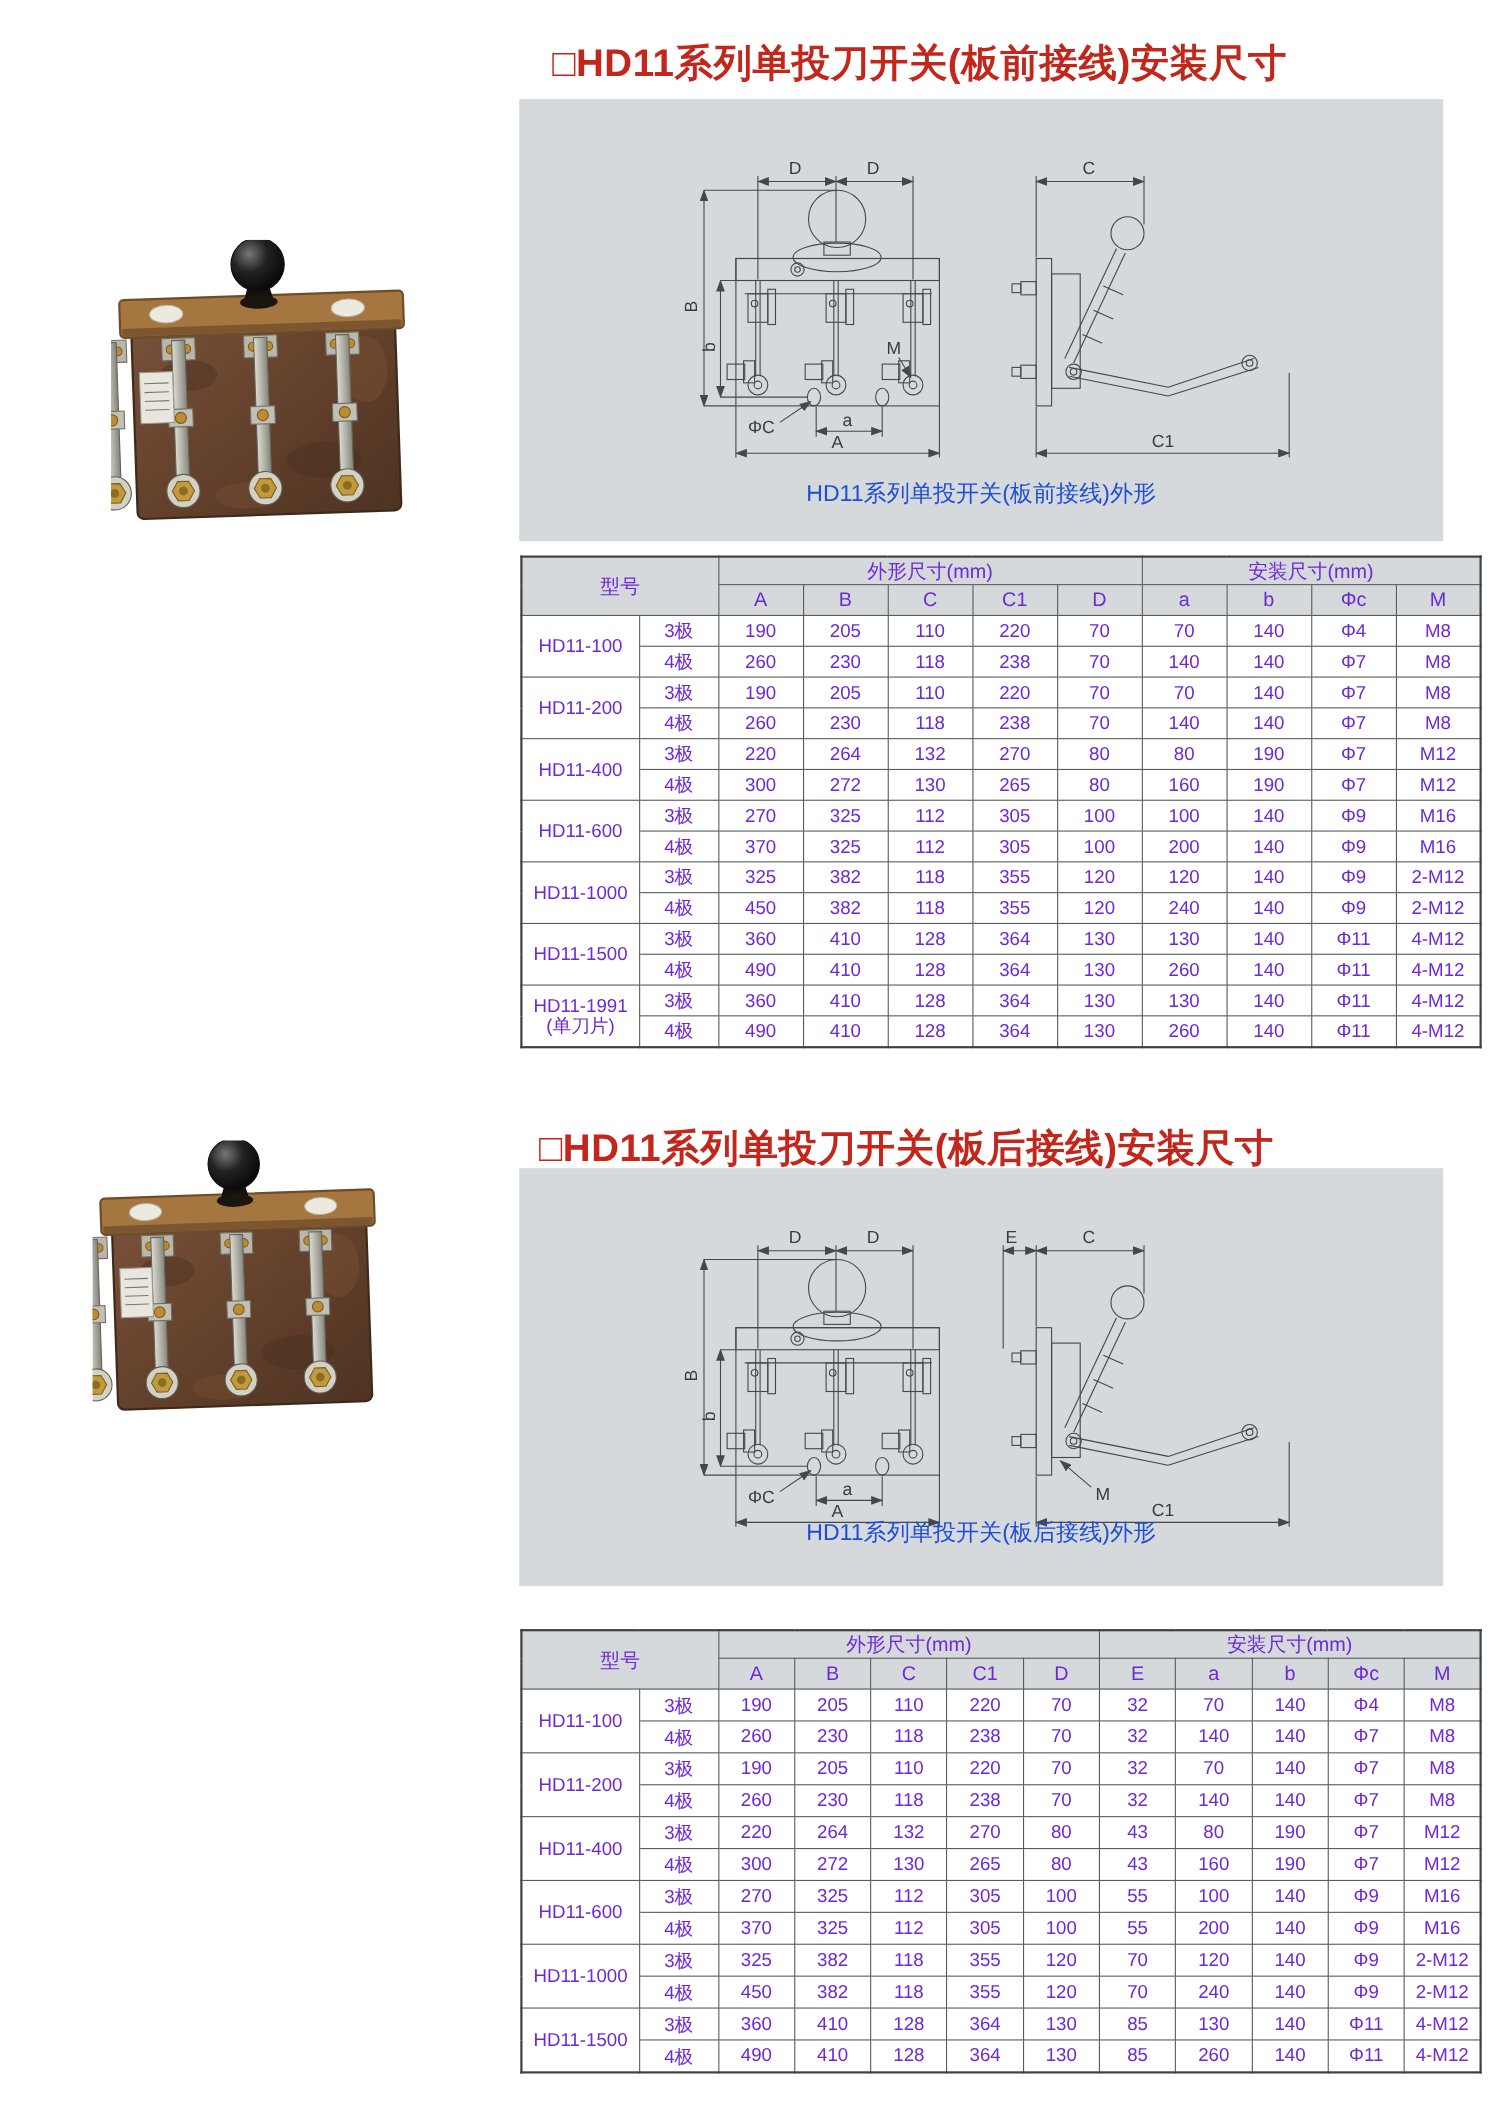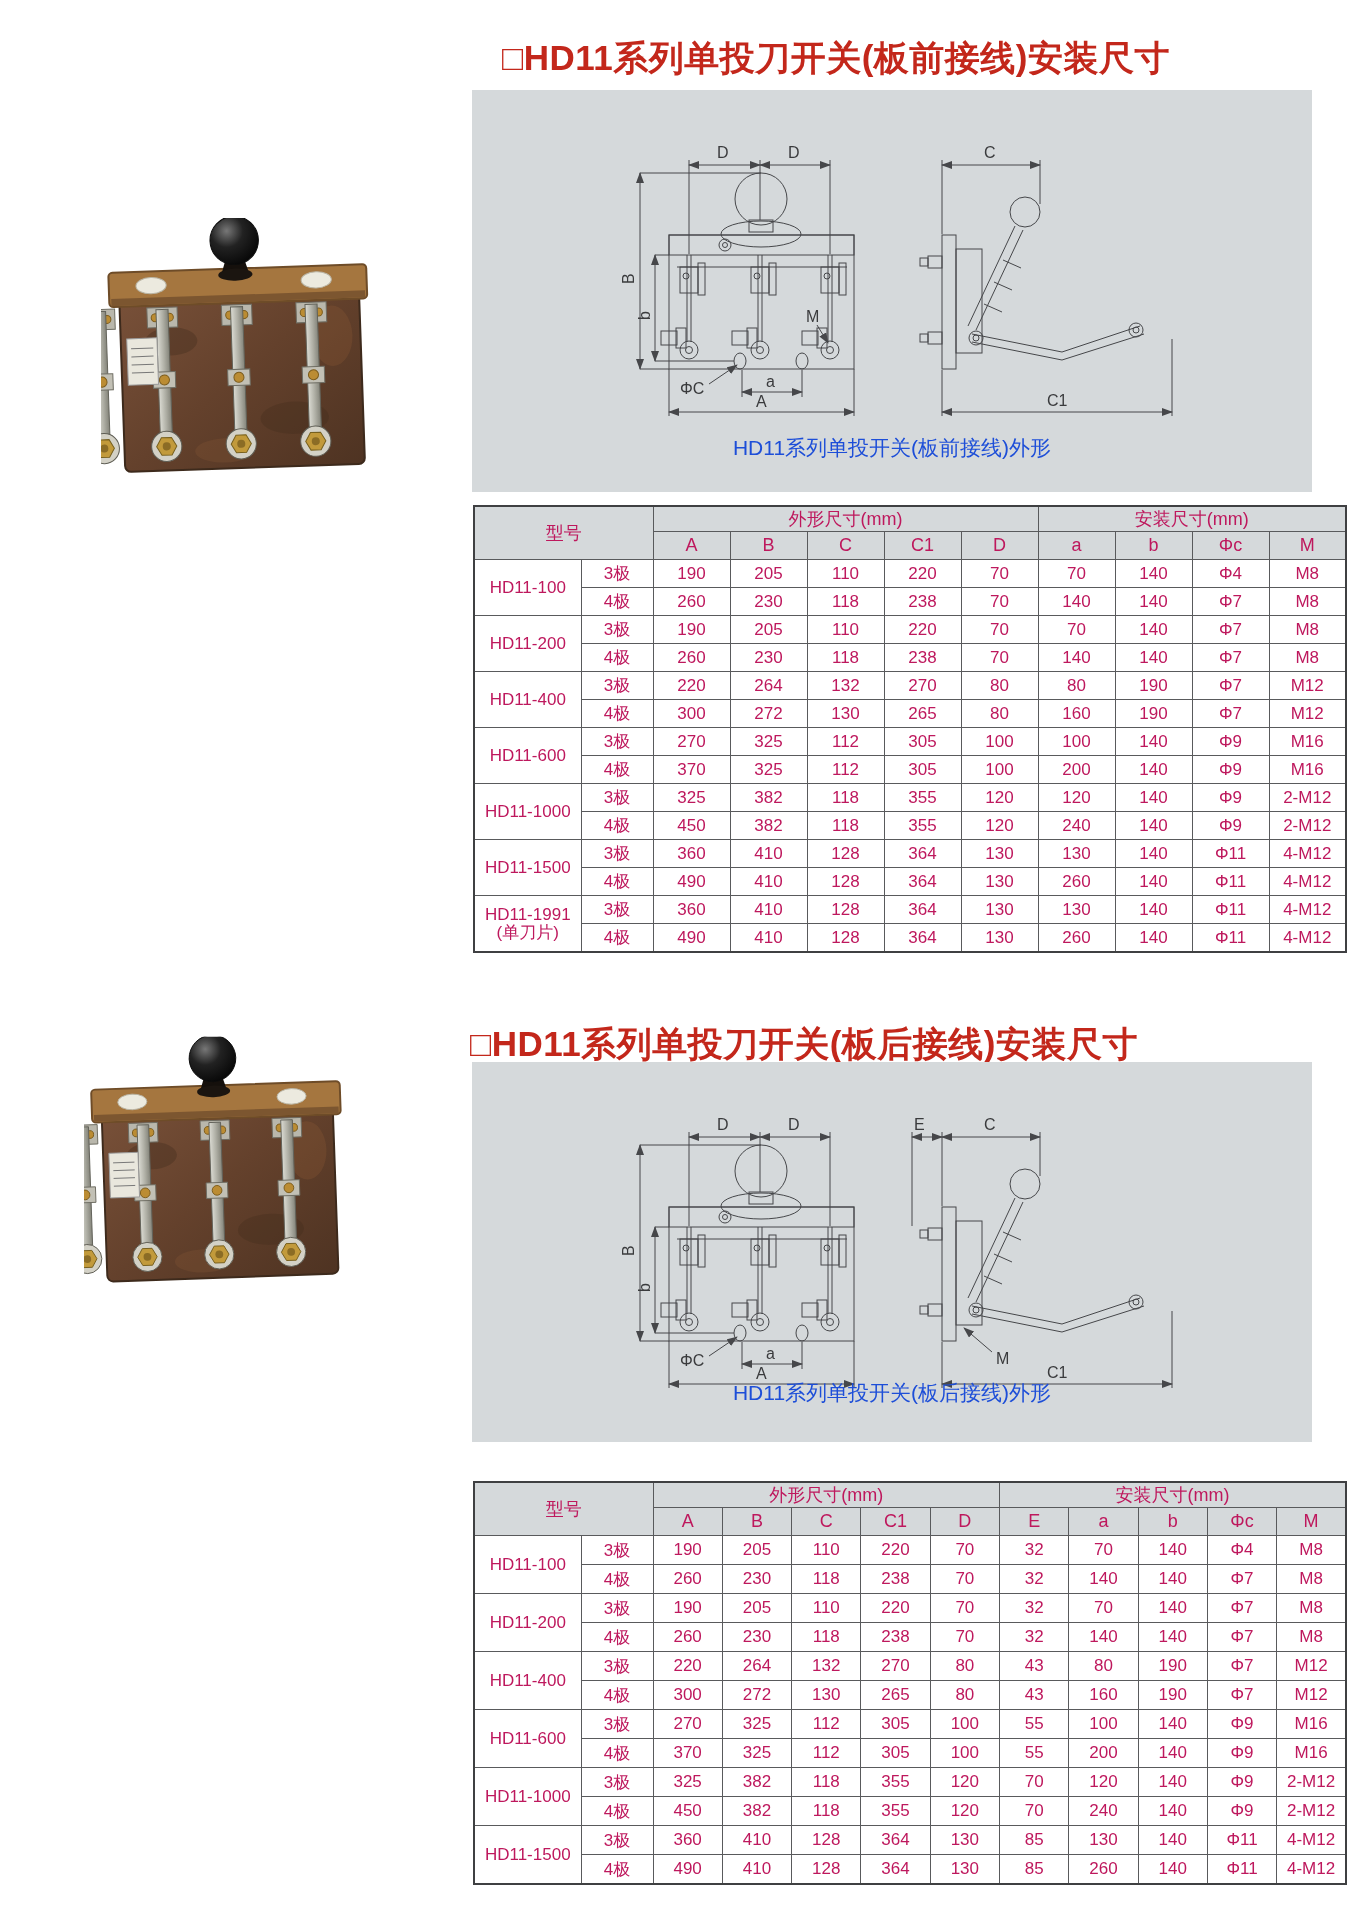--- a/index.html
+++ b/index.html
@@ -3,39 +3,39 @@
 <meta charset="utf-8">
 <style>
   html,body{margin:0;padding:0;background:#ffffff;}
   .page{position:relative;width:1370px;height:1923px;background:#fff;
         font-family:"Liberation Sans",sans-serif;overflow:hidden;}
 
   .sec-title{position:absolute;left:470px;width:720px;font-weight:bold;
              font-size:35px;line-height:1.1;color:#c3271b;white-space:nowrap;
              letter-spacing:0.5px;}
   .title1{top:16px;padding-left:32px;}
-  .title2{top:1002px;}
+  .title2{top:1002px;margin-left:20px;}
 
   .panel{position:absolute;left:472px;width:840px;background:#d5d9db;}
   .panel1{top:90px;height:402px;}
   .panel2{top:1062px;height:380px;}
   .dwg{position:absolute;left:0;top:4px;width:840px;height:335px;}
   .dwg text{font-family:"Liberation Sans",sans-serif;font-size:16px;fill:#3a3b3d;}
   .caption{position:absolute;left:0;right:0;text-align:center;
            font-size:21px;color:#1d4ed8;}
   .cap1{top:344px;}
   .cap2{top:317px;}
 
   .photo{position:absolute;}
   .photo1{left:100px;top:218px;width:284px;height:264px;}
   .photo2{left:84px;top:1012px;width:272px;height:304px;}
   .photo svg{width:100%;height:100%;}
 
   .dim-table{position:absolute;left:473px;width:874px;border-collapse:collapse;
-             table-layout:fixed;background:#fff;font-size:17px;color:#be185d;}
+             table-layout:fixed;background:#fff;font-size:17px;color:#6d28d9;}
   .t1{top:505px;}
   .t2{top:1481px;}
   .dim-table th,.dim-table td{border:1px solid #595a5c;text-align:center;
              padding:0;vertical-align:middle;font-weight:normal;}
   .dim-table{border:2px solid #3f4042;}
   .dim-table .gh{background:#d5d9db;height:22px;font-size:18px;}
   .dim-table .ch{background:#d5d9db;height:27px;font-size:18px;}
   .dim-table td{height:27px;}
   .t2 td{height:28px;}
   .dim-table .model{white-space:pre-line;line-height:1.05;}

